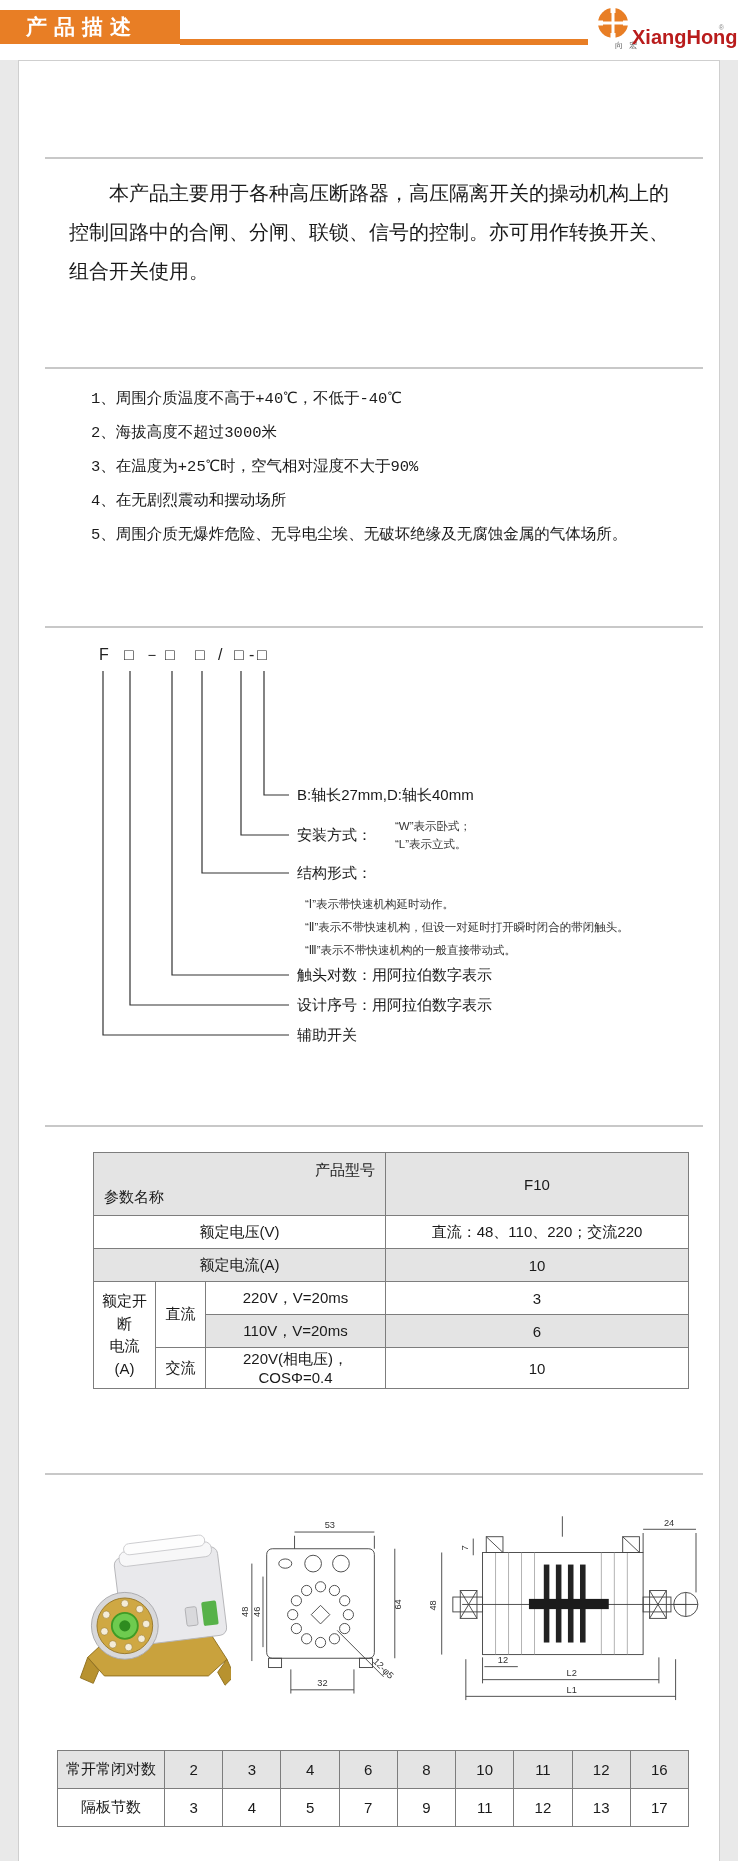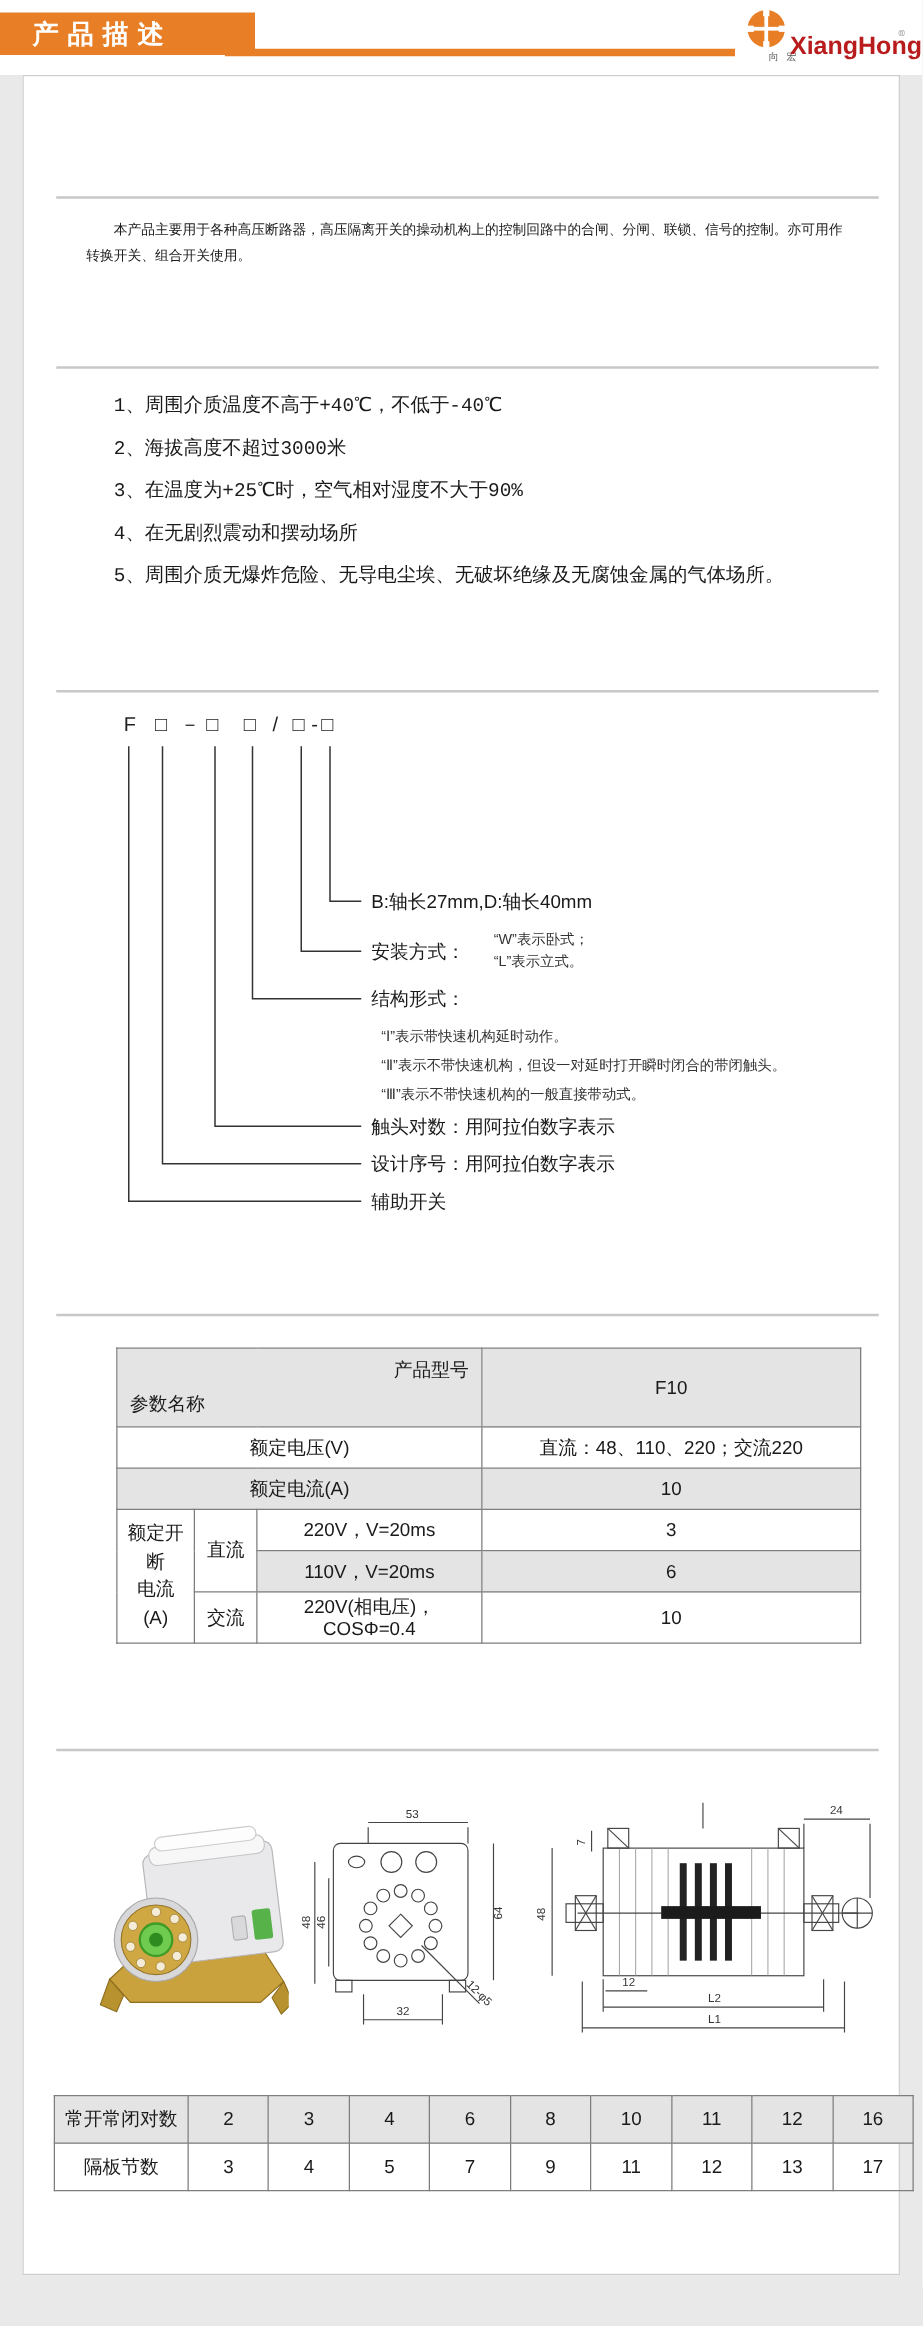--- a/index.html
+++ b/index.html
@@ -8,21 +8,21 @@
     background:#e9e9e9;
     font-family:"Liberation Sans","DejaVu Sans",sans-serif;
     color:#1a1a1a;
     -webkit-font-smoothing:antialiased;
   }
   .page{width:738px;position:relative;}
 
   
   .top-header{height:60px;background:#ffffff;position:relative;}
   .title-block{
-    position:absolute;left:0;top:10px;height:34px;width:204px;
+    position:absolute;left:0;top:10px;height:34px;width:180px;
     background:#e87e25;display:flex;align-items:center;
   }
   .title-block h1{
     margin:0 0 0 26px;font-size:21px;color:#fff;font-weight:700;letter-spacing:7px;
   }
   .title-line{position:absolute;left:180px;top:39px;height:6px;width:408px;background:#e87e25;}
   .brand{position:absolute;right:14px;top:4px;width:130px;height:52px;}
   .brand-icon{position:absolute;left:2px;top:2px;}
   .brand-cn{position:absolute;left:4px;top:36px;font-size:8px;color:#555;letter-spacing:2px;padding-left:17px;}
   .brand-en{position:absolute;left:38px;top:22px;font-size:20px;font-weight:700;color:#b91c1c;letter-spacing:0px;}
@@ -48,21 +48,21 @@
     clip-path:polygon(0 0,calc(100% - 24px) 0,100% 100%,0 100%);z-index:-1;
   }
   .tab::after{
     content:"";position:absolute;top:4px;bottom:-2px;left:0;right:0;background:#b5b5b5;
     clip-path:polygon(0 0,calc(100% - 24px) 0,100% 100%,0 100%);z-index:-2;
   }
 
   
   .usage-body{
     margin:16px 4px 0 4px;padding:0 22px;
-    font-size:11px;line-height:1.95;text-indent:2em;
+    font-size:20px;line-height:1.95;text-indent:2em;
   }
 
   
   .cond-list{margin:14px 0 0 0;padding-left:48px;list-style:none;font-family:Liberation Mono, monospace;}
   .cond-list li{font-size:15.5px;line-height:2.2;}
 
   
   .diagram{position:relative;height:412px;margin-top:18px;}
   .diagram .sym{position:absolute;top:0;font-size:16px;line-height:20px;color:#222;}
   .diagram svg.lines{position:absolute;left:0;top:0;}
@@ -88,21 +88,21 @@
   .tech-table .r{height:33px;}
   .tech-table .rl{height:37px;}
 
   
   .drawings{display:flex;align-items:center;margin:26px 0 0 28px;gap:6px;}
   .tl{stroke:#444;stroke-width:1;fill:none;}
   .dimtxt{font-size:10px;fill:#333;font-family:"Liberation Sans","DejaVu Sans",sans-serif;}
 
   
   .dim-table{
-    border-collapse:collapse;margin:30px auto 0 auto;table-layout:fixed;width:688px;font-size:15px;
+    border-collapse:collapse;margin:30px auto 0 auto;table-layout:fixed;width:632px;font-size:15px;
   }
   .dim-table td{border:1px solid #7d7d7d;text-align:center;height:37px;padding:0;}
   .dim-table tr.gray td{background:#e4e4e4;}
   .dim-table td.lab{width:106px;}
 </style>
 </head>
 <body>
 
 <div class="page">
 

